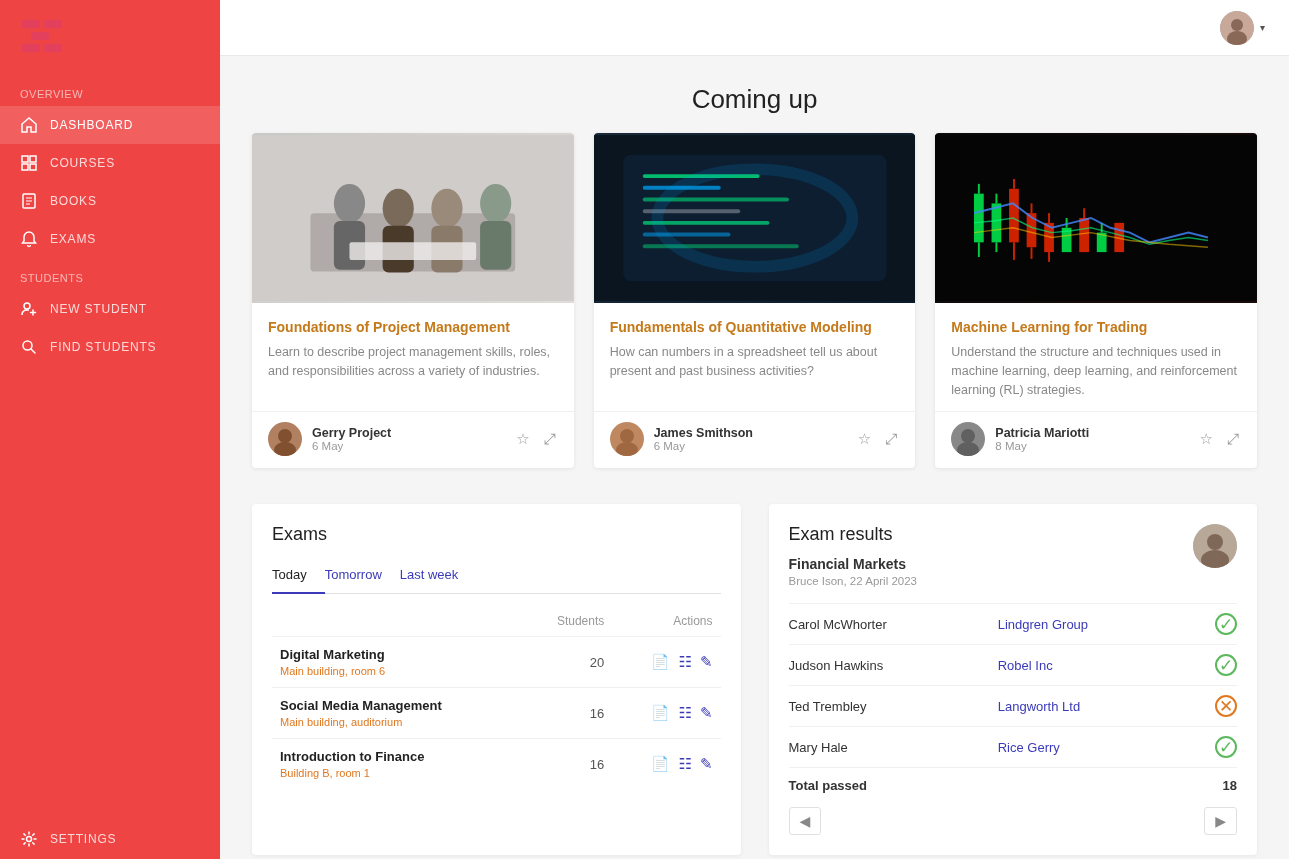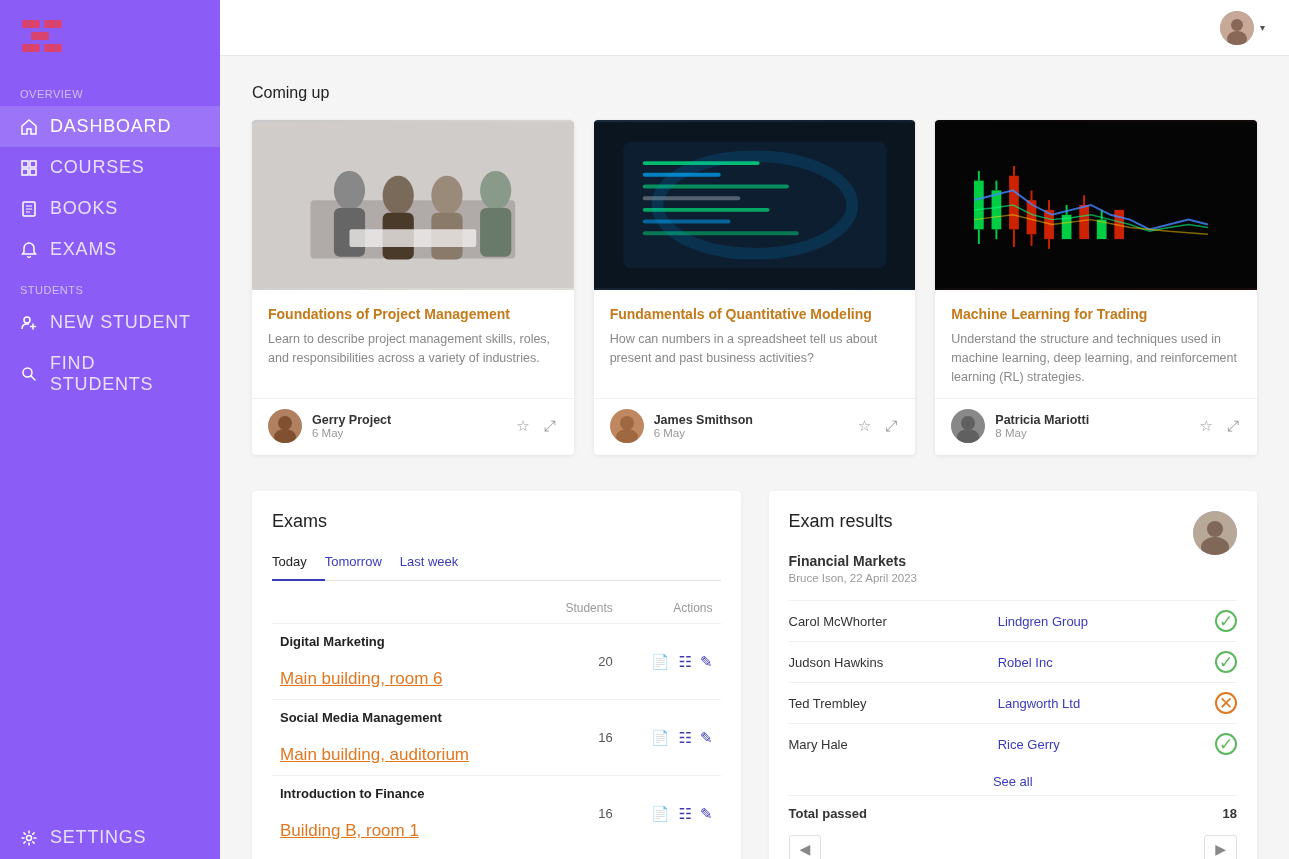--- a/index.html
+++ b/index.html
@@ -2,21 +2,21 @@
 <html><head>
   <meta charset="utf-8">
   <style>
     * { box-sizing: border-box; margin: 0; padding: 0; }
     body { font-family: 'Segoe UI', Arial, sans-serif; background: #f5f5f5; display: flex; height: 100vh; overflow: hidden; }
 
     
     .sidebar {
       width: 220px;
       min-width: 220px;
-      background: #8b5cf6;
+      background: #ef4444;
       color: white;
       display: flex;
       flex-direction: column;
       padding: 0;
       height: 100vh;
       overflow-y: auto;
     }
     .sidebar-logo {
       padding: 18px 20px 20px 20px;
       display: flex;
@@ -33,21 +33,21 @@
       letter-spacing: 0.5px;
       text-transform: uppercase;
     }
     .sidebar-item {
       display: flex;
       align-items: center;
       gap: 12px;
       padding: 10px 20px;
       cursor: pointer;
       color: rgba(255,255,255,0.8);
-      font-size: 18px;
+      font-size: 12px;
       font-weight: 500;
       letter-spacing: 0.8px;
       text-transform: uppercase;
       transition: background 0.15s;
     }
     .sidebar-item.active { background: rgba(255,255,255,0.15); color: white; }
     .sidebar-icon { width: 18px; height: 18px; flex-shrink: 0; }
     .sidebar-bottom {
       margin-top: auto;
       padding-bottom: 1px;
@@ -93,24 +93,25 @@
     .user-avatar svg { width: 34px; height: 34px; }
     .chevron-down { font-size: 10px; color: #555; }
 
     
     .content {
       padding: 28px 32px;
     }
 
     
     .section-title {
-      font-size: 16px;
+      font-size: 26px;
       font-weight: 400;
       color: #222;
       margin-bottom: 18px;
+      text-align: center;
     }
     .cards-row {
       display: grid;
       grid-template-columns: repeat(3, 1fr);
       gap: 20px;
       margin-bottom: 36px;
     }
     .course-card {
       background: white;
       border-radius: 4px;
@@ -212,21 +213,21 @@
       font-weight: 400;
       padding: 4px 8px 8px 8px;
     }
     .exams-table th.right, .exams-table td.right { text-align: right; }
     .exams-table td {
       padding: 10px 8px;
       border-top: 1px solid #f0f0f0;
       font-size: 13px;
     }
     .exam-name { font-weight: 600; color: #222; font-size: 13px; }
-    .exam-location { color: #e07820; font-size: 17px; margin-top: 20px; text-decoration: underline; }
+    .exam-location { color: #e07820; font-size: 11px; margin-top: 3px; }
     .exam-students { color: #555; font-size: 13px; }
     .exam-actions { display: flex; gap: 8px; justify-content: flex-end; }
     .exam-action-icon { color: #3a3aba; font-size: 15px; cursor: pointer; }
 
     
     .results-section { background: white; border-radius: 4px; padding: 20px; box-shadow: 0 1px 4px rgba(0,0,0,0.06); }
     .results-title { font-size: 18px; font-weight: 400; color: #222; margin-bottom: 2px; }
     .results-header {
       display: flex;
       align-items: flex-start;
@@ -568,21 +569,21 @@
       </td>
     </tr>
             </tbody>
         </table>
       </div>
 
       <div class="results-section">
         <div class="results-header">
           <div class="results-header-info">
             <h2 class="results-title">Exam results</h2>
-            <div style="margin-top:20px;">
+            <div style="margin-top:10px;">
               <span style="font-size:14px;font-weight:600;color:#333;">Financial Markets</span>
             </div>
             <div class="results-subtitle">Bruce Ison, 22 April 2023</div>
           </div>
           <div class="results-header-avatar">
             <svg width="44" height="44" viewBox="0 0 44 44">
               <circle cx="22" cy="22" r="22" fill="#b8a898"></circle>
               <circle cx="22" cy="18" r="8" fill="#806858"></circle>
               <ellipse cx="22" cy="36" rx="14" ry="10" fill="#806858"></ellipse>
             </svg>
@@ -613,21 +614,20 @@
     </tr>
               <tr>
       <td class="result-name">Mary Hale</td>
       <td class="result-group">Rice Gerry</td>
       <td class="result-status">
         <span style="color:#5cb85c;font-size:17px;border:2px solid #5cb85c;border-radius:50%;width:22px;height:22px;display:inline-flex;align-items:center;justify-content:center;">✓</span>
       </td>
     </tr>
             </tbody>
         </table>
-        <a class="see-all-link">See all</a>
         <div class="total-passed-row">
           <span>Total passed</span>
           <span>18</span>
         </div>
         <div class="results-nav">
           <button class="nav-arrow-btn">◀</button>
           <button class="nav-arrow-btn">▶</button>
         </div>
       </div>
 

